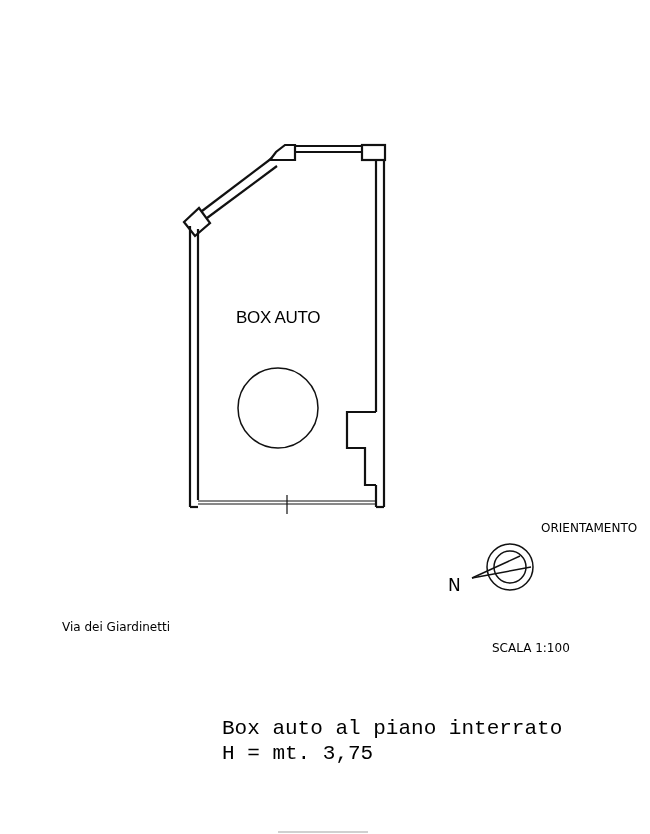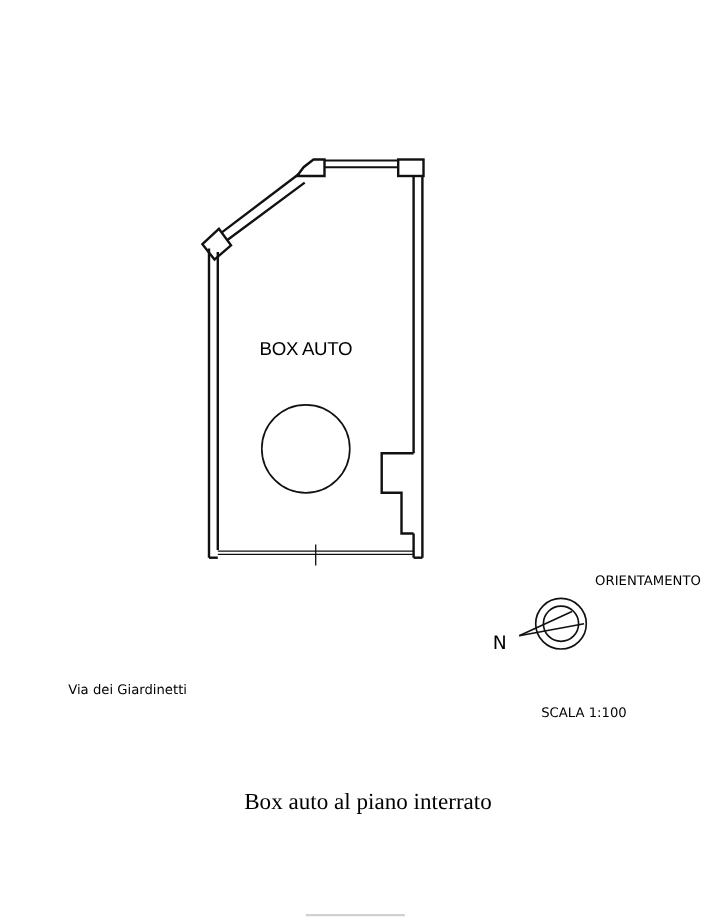--- a/index.html
+++ b/index.html
@@ -6,21 +6,21 @@
   body { width: 650px; height: 834px; position: relative; overflow: hidden; }
   .canvas { position: absolute; left: 0; top: 0; width: 650px; height: 834px; }
   svg { position: absolute; left: 0; top: 0; }
   .label { position: absolute; color: #000000; white-space: nowrap; }
   .room-label { left: 236px; top: 308px; font-family: "Liberation Sans", sans-serif; font-size: 17px; letter-spacing: -0.3px; }
   .box-number { left: 238px; top: 368px; width: 80px; height: 80px; text-align: center; line-height: 80px; font-family: "Liberation Sans", sans-serif; font-size: 29px; }
   .compass-title { left: 515px; top: 521px; font-family: "DejaVu Sans", sans-serif; font-size: 12px; margin-left: 26px; }
   .compass-n { left: 448px; top: 575px; font-family: "DejaVu Sans", sans-serif; font-size: 17px; }
   .scale { left: 492px; top: 597px; font-family: "DejaVu Sans", sans-serif; font-size: 12px; margin-top: 44px; }
   .street { left: 62px; top: 620px; font-family: "DejaVu Sans", sans-serif; font-size: 12px; }
-  .caption { left: 222px; top: 716px; font-family: Liberation Serif, serif; font-size: 21px; line-height: 25px; }
+  .caption { left: 222px; top: 716px; font-family: Liberation Mono, monospace; font-size: 21px; line-height: 25px; }
 </style>
 </head>
 <body>
 
 <div class="canvas">
 
   <svg width="650" height="834" viewBox="0 0 650 834">
     <g fill="none" stroke="#111" stroke-width="2.2" stroke-linejoin="miter">
 
       <g>
@@ -80,14 +80,15 @@
   <div class="label room-label">BOX AUTO</div>
 
   <div class="label compass-title">ORIENTAMENTO</div>
   <div class="label compass-n">N</div>
   <div class="label scale">SCALA 1:100</div>
 
   <div class="label street">Via dei Giardinetti</div>
 
   <div class="label caption">
     <div>Box auto al piano interrato</div>
+    <div>H = mt. 3,75</div>
   </div>
 </div>
 
 </body></html>

